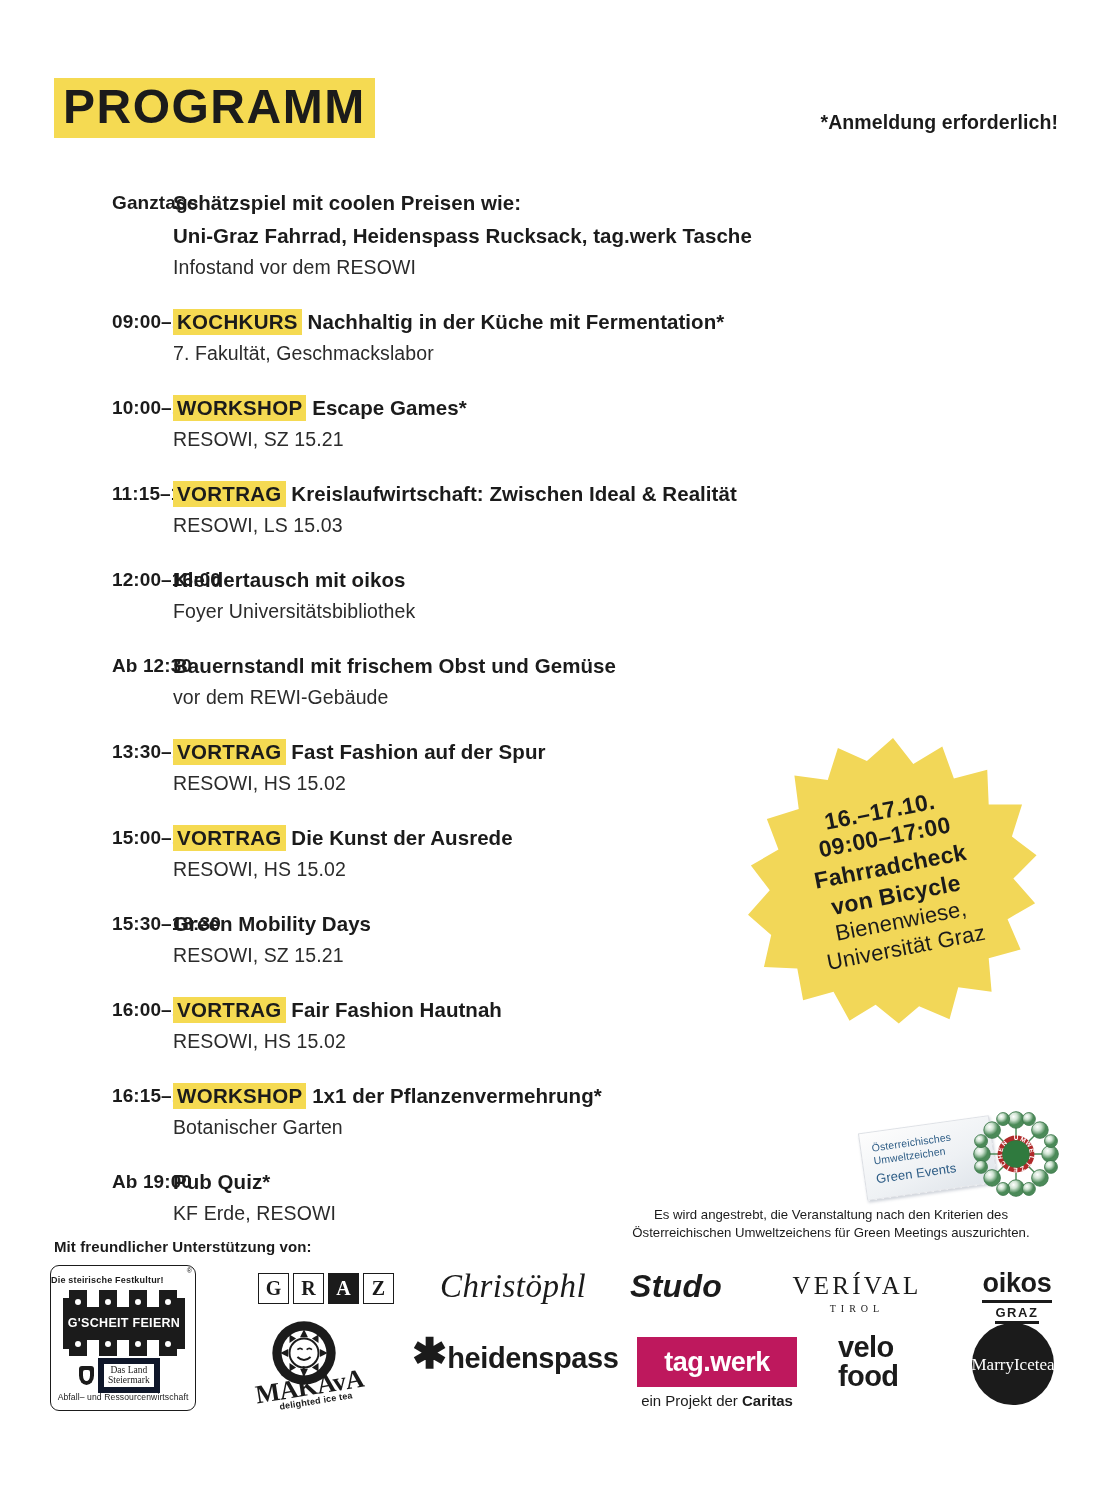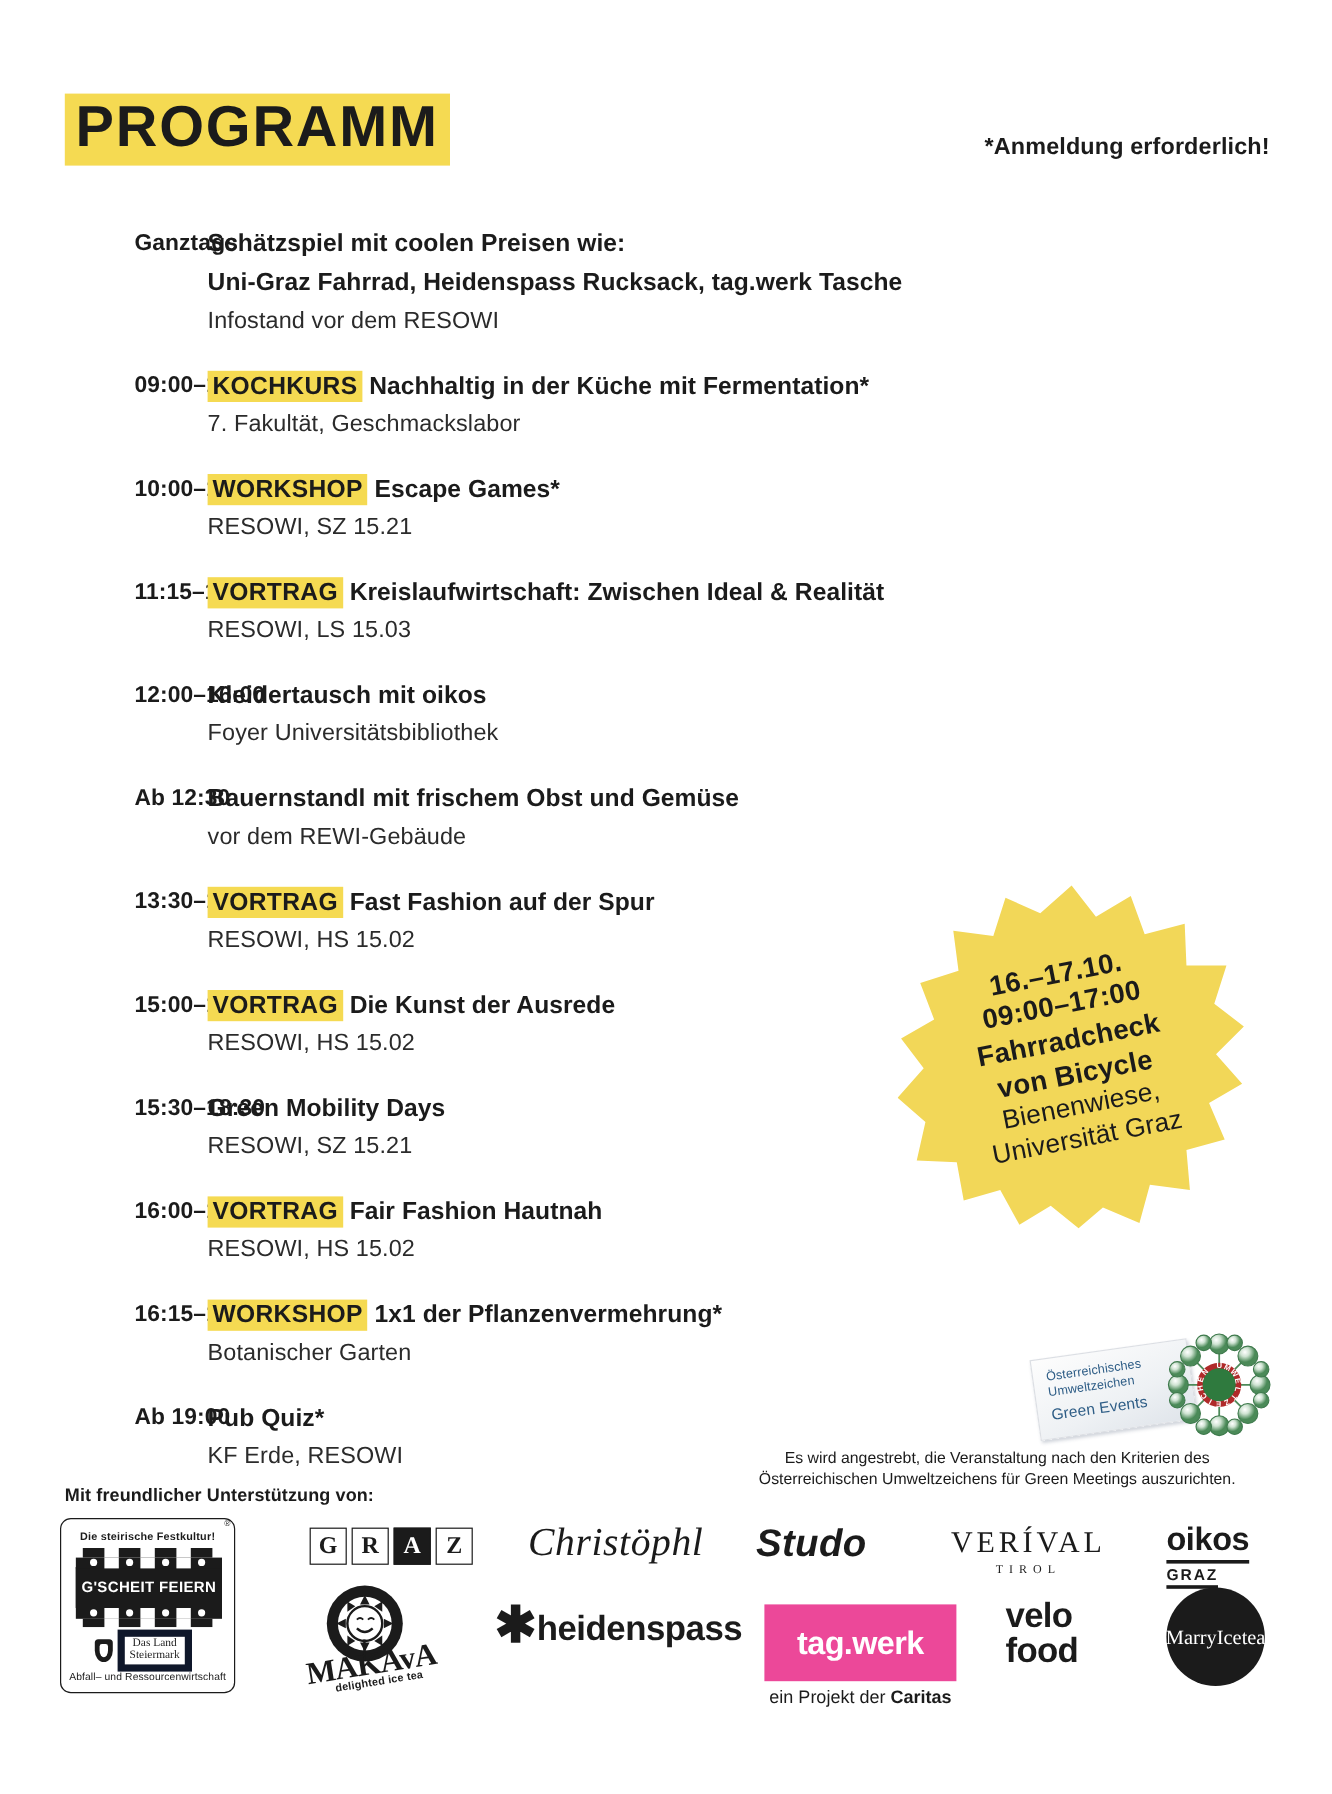--- a/index.html
+++ b/index.html
@@ -97,21 +97,21 @@
   .sp-head {
     position: absolute; left: 54px; top: 1238px;
     font-size: 15px; font-weight: bold; letter-spacing: 0.1px;
   }
   .logo { position: absolute; color: #1b1b1b; }
 
   
   .gsf { left: 50px; top: 1265px; width: 146px; height: 146px;
          border: 1.4px solid #1b1b1b; border-radius: 9px; background:#fff; }
   .gsf-reg { position:absolute; right:3px; top:1px; font-size:7px; }
-  .gsf-t1 { position:absolute; left:0; top:9px; width:100%; text-align:center;
+  .gsf-t1 { position:absolute; left:0; top:9px; width:100%; 
             font-size:9px; font-weight:bold; letter-spacing:0.2px; }
   .gsf-block { position:absolute; left:12px; top:24px; width:122px; height:66px; }
   .gsf-bar { position:absolute; left:0; top:16px; width:122px; height:34px; background:#1b1b1b; }
   .gsf-name { position:absolute; left:0; top:16px; width:122px; height:34px;
               color:#fff; font-size:12.5px; font-weight:bold; letter-spacing:0.3px;
               display:flex; align-items:center; justify-content:center; }
   .gsf-land { position:absolute; left:28px; top:96px; width:92px; height:26px;
               display:flex; align-items:center; gap:4px; }
   .gsf-shield { width:15px; height:19px; background:#1b1b1b;
                 border-radius: 3px 3px 50% 50%; position:relative; }
@@ -137,21 +137,21 @@
   .studo { left: 630px; top: 1268px; font-family:Liberation Sans, sans-serif;
            font-size:32px; font-style:italic; font-weight:bold; letter-spacing:0.3px; }
 
   
   .verival { left: 782px; top: 1272px; text-align:center; width:150px;
              font-family:"Liberation Serif", serif; }
   .verival .v1 { font-size:25px; letter-spacing:3.2px; }
   .verival .v2 { font-size:10px; letter-spacing:5px; margin-top:3px; }
 
   
-  .oikos { left: 972px; top: 1268px; text-align:left; width:90px; }
+  .oikos { left: 972px; top: 1268px; text-align:center; width:90px; }
   .oikos .o1 { font-size:27px; font-weight:bold; letter-spacing:-0.3px;
                border-bottom:3.5px solid #1b1b1b; padding-bottom:1px; display:inline-block; }
   .oikos .o2 { font-size:13px; font-weight:bold; letter-spacing:1.6px; margin-top:2px;
                border-bottom:3.5px solid #1b1b1b; display:inline-block; padding-bottom:1px; }
 
   
   .makava { left: 255px; top: 1320px; width:110px; height:92px; }
   .makava .sun { position:absolute; left:16px; top:0; width:66px; height:66px; }
   .makava .mk { position:absolute; left:0; top:52px; font-size:26px; font-weight:bold;
                 font-family:"Liberation Serif", serif; letter-spacing:-0.5px;
@@ -159,21 +159,21 @@
   .makava .mk2 { position:absolute; left:24px; top:76px; font-size:9px; font-weight:bold;
                  transform: rotate(-9deg); letter-spacing:0.2px; }
 
   
   .heiden { left: 412px; top: 1340px; display:flex; align-items:flex-start; }
   .heiden .ast { font-size:42px; line-height:28px; font-weight:bold; }
   .heiden .hw { font-size:29px; font-weight:bold; letter-spacing:-0.4px; margin-top:2px; }
 
   
   .tagwerk { left: 637px; top: 1337px; width:160px; }
-  .tagwerk .box { background:#ec4899; color:#fff; width:160px; height:64px;
+  .tagwerk .box { background:#be185d; color:#fff; width:160px; height:50px;
                   display:flex; align-items:center; justify-content:center;
                   font-size:27px; font-weight:bold; letter-spacing:-0.5px; }
   .tagwerk .sub { text-align:center; font-size:15px; margin-top:5px; }
   .tagwerk .sub b { font-weight:bold; }
 
   
   .velo { left: 838px; top: 1333px; font-size:29px; font-weight:bold;
           line-height:29px; letter-spacing:-0.6px; }
 
   

